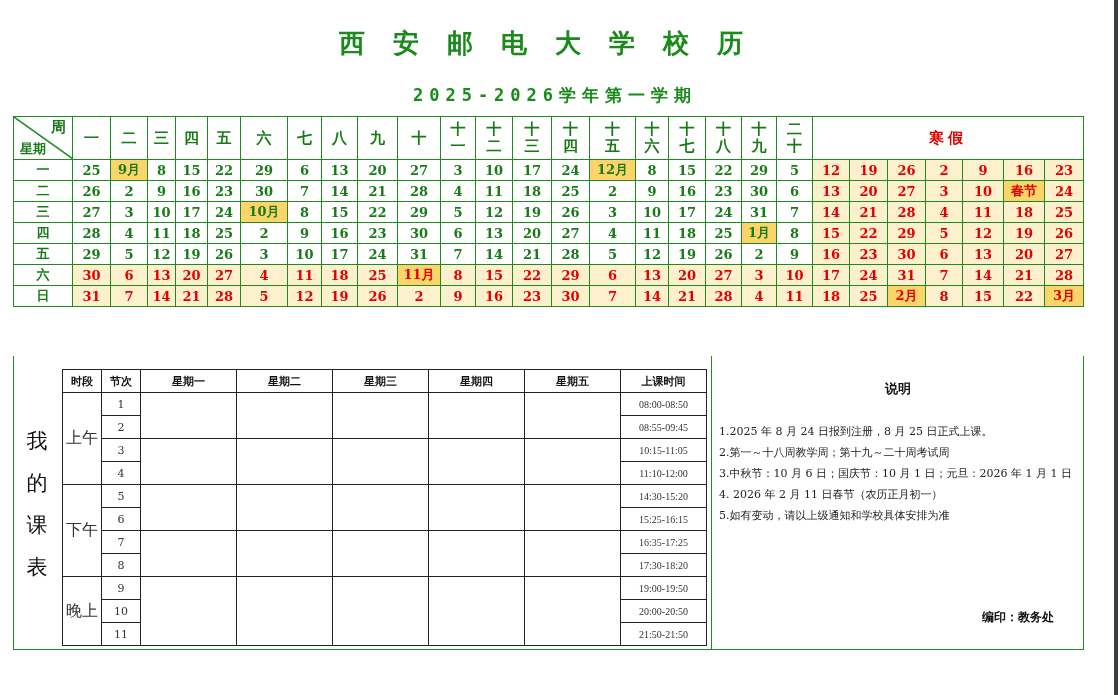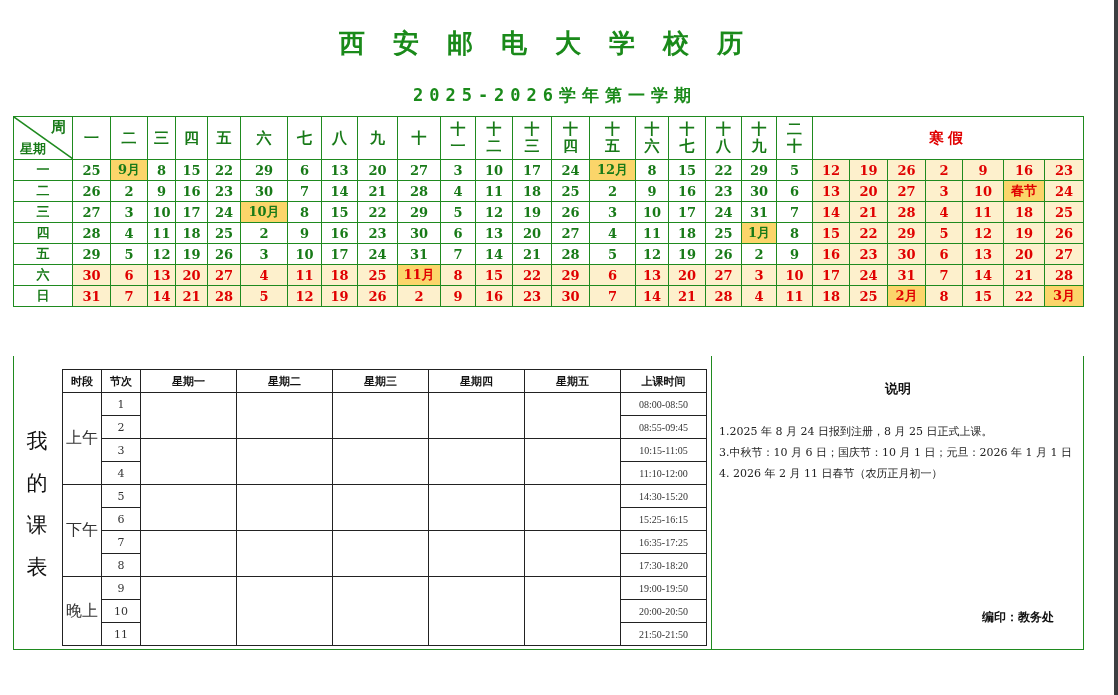--- a/index.html
+++ b/index.html
@@ -427,19 +427,21 @@
         <td>11</td>
         <td class="time">21:50-21:50</td>
       </tr>
     </tbody>
 </table>
 
 <div class="notes">
   <div class="notes-title">说明</div>
   <div class="notes-list" id="notes-list">
       <div>1.2025 年 8 月 24 日报到注册，8 月 25 日正式上课。</div>
+      <div>2.第一～十八周教学周；第十九～二十周考试周</div>
       <div>3.中秋节：10 月 6 日；国庆节：10 月 1 日；元旦：2026 年 1 月 1 日</div>
       <div>4. 2026 年 2 月 11 日春节（农历正月初一）</div>
+      <div>5.如有变动，请以上级通知和学校具体安排为准</div>
     </div>
   <div class="editor">编印：教务处</div>
 </div>
 
 <div class="scrollbar"></div>
 
 </body></html>

